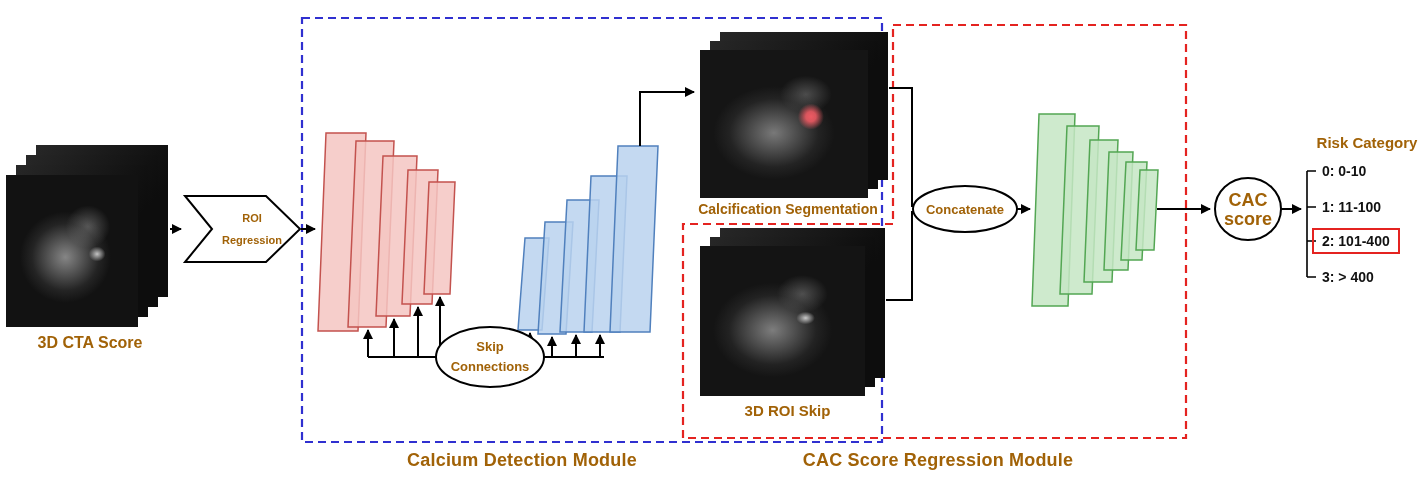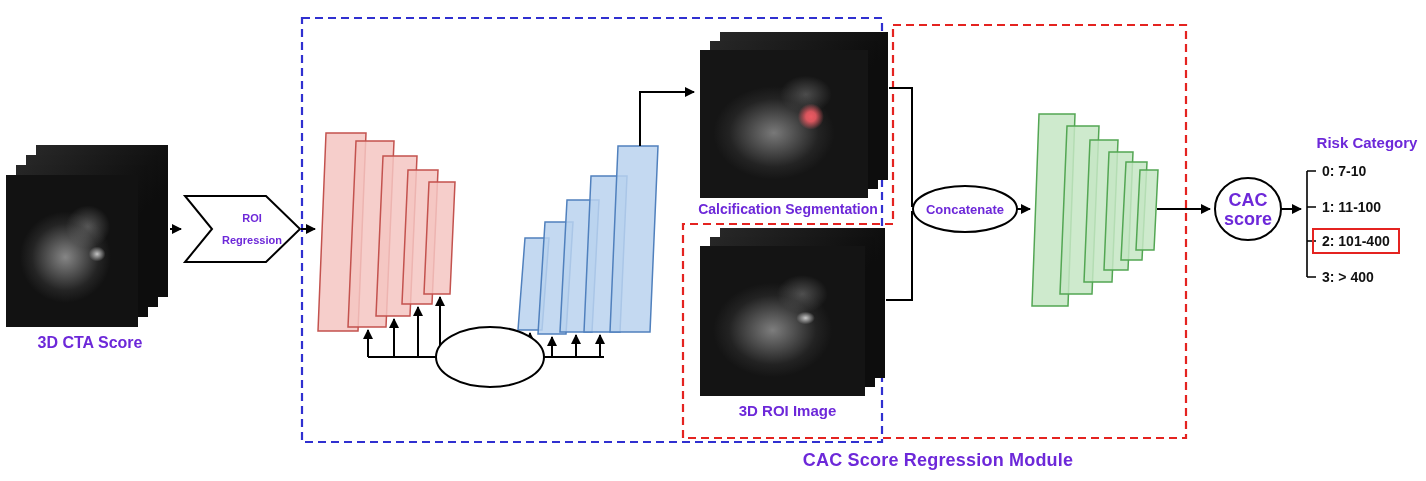--- a/index.html
+++ b/index.html
@@ -24,21 +24,21 @@
       radial-gradient(ellipse 22% 18% at 63% 30%, rgba(130,130,130,.5), rgba(0,0,0,0) 70%),
       #151515;
   }
   .ct-front-roi{
     background:
       radial-gradient(ellipse 48% 42% at 44% 56%, rgba(170,170,170,.7) 0%, rgba(85,85,85,.22) 55%, rgba(20,20,20,0) 75%),
       radial-gradient(ellipse 22% 18% at 62% 32%, rgba(135,135,135,.5), rgba(0,0,0,0) 70%),
       radial-gradient(ellipse 8% 6% at 64% 48%, rgba(255,255,255,.92), rgba(255,255,255,0) 70%),
       #141414;
   }
-  .lbl{position:absolute;z-index:3;font-weight:bold;text-align:center;color:#6d28d9}
+  .lbl{position:absolute;z-index:3;font-weight:bold;text-align:center;color:#a16207}
   .lbl .ln{display:block}
   .module-label{font-size:18px;letter-spacing:.2px}
   .risk-item{position:absolute;z-index:3;font-weight:bold;font-size:14px;
              padding:3px 8px;border:2px solid transparent;white-space:nowrap}
   .risk-item.highlighted{border-color:var(--highlight-box,#e42320)}
 </style>
 </head>
 <body>
 
 <div class="canvas">
@@ -129,35 +129,40 @@
     <div class="ct ct-front-roi" style="left:0;top:18px;width:165px;height:150px"></div>
   </div>
 
   <div class="lbl" style="left:0;top:334px;width:180px;font-size:16px">3D CTA Score</div>
 
   <div class="lbl" style="left:210px;top:207px;width:84px;font-size:11px;line-height:22px">
     <span class="ln">ROI</span>
     <span class="ln">Regression</span>
   </div>
 
+  <div class="lbl" style="left:434px;top:337px;width:112px;font-size:13px;line-height:20px">
+    <span class="ln">Skip</span>
+    <span class="ln">Connections</span>
+  </div>
 
   <div class="lbl" style="left:683px;top:201px;width:210px;font-size:14px">Calcification Segmentation</div>
 
-  <div class="lbl" style="left:700px;top:402px;width:175px;font-size:15px">3D ROI Image</div>
+  <div class="lbl" style="left:700px;top:402px;width:175px;font-size:15px">3D ROI Skip</div>
 
   <div class="lbl" style="left:913px;top:202px;width:104px;font-size:13px">Concatenate</div>
 
   <div class="lbl" style="left:1214px;top:191px;width:68px;font-size:18px;line-height:19px">
     <span class="ln">CAC</span>
     <span class="ln">score</span>
   </div>
 
+  <div class="lbl module-label" style="left:302px;top:450px;width:440px">Calcium Detection Module</div>
 
   <div class="lbl module-label" style="left:683px;top:450px;width:510px">CAC Score Regression Module</div>
 
   <div class="lbl" style="left:1308px;top:134px;width:118px;font-size:15px">Risk Category</div>
 
-  <div class="risk-item" style="left:1312px;top:158px">0: 7-10</div>
+  <div class="risk-item" style="left:1312px;top:158px">0: 0-10</div>
   <div class="risk-item" style="left:1312px;top:194px">1: 11-100</div>
   <div class="risk-item highlighted" style="left:1312px;top:228px">2: 101-400</div>
   <div class="risk-item" style="left:1312px;top:264px">3: &gt; 400</div>
 
 </div>
 
 </body></html>

